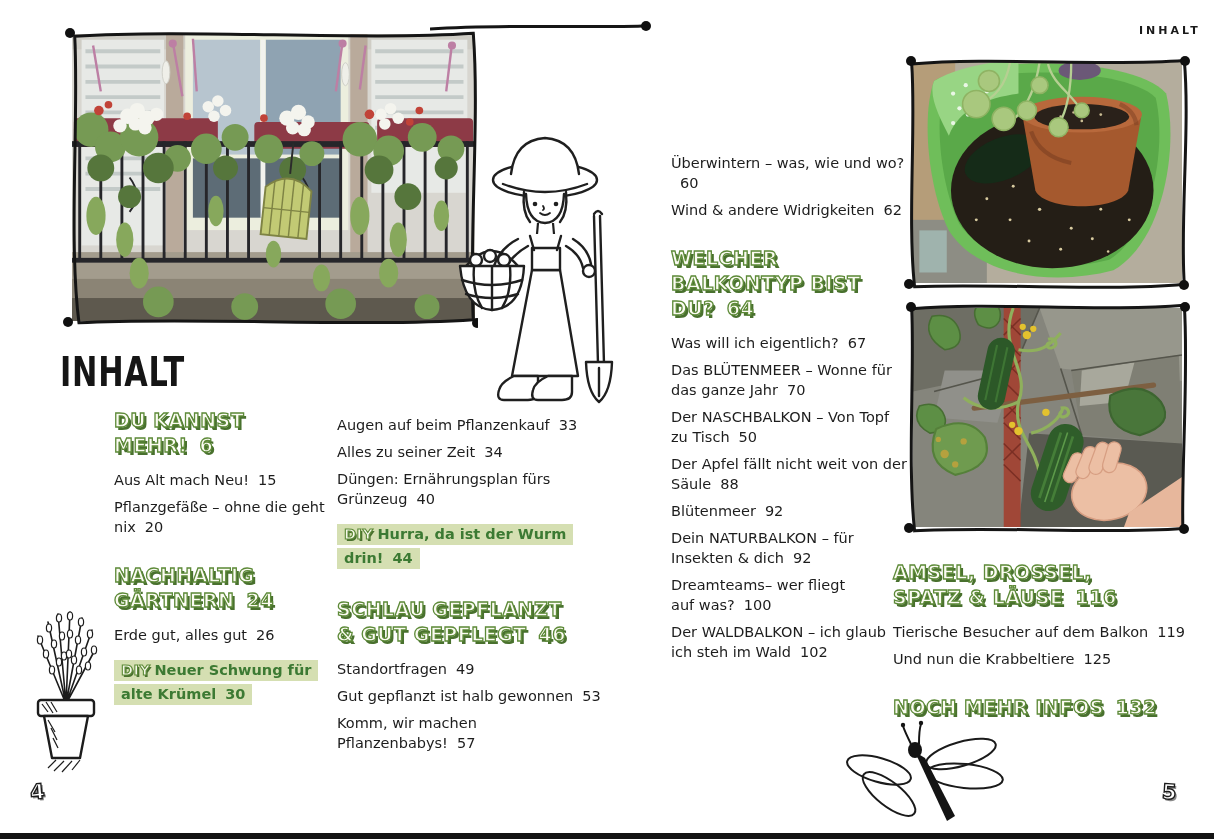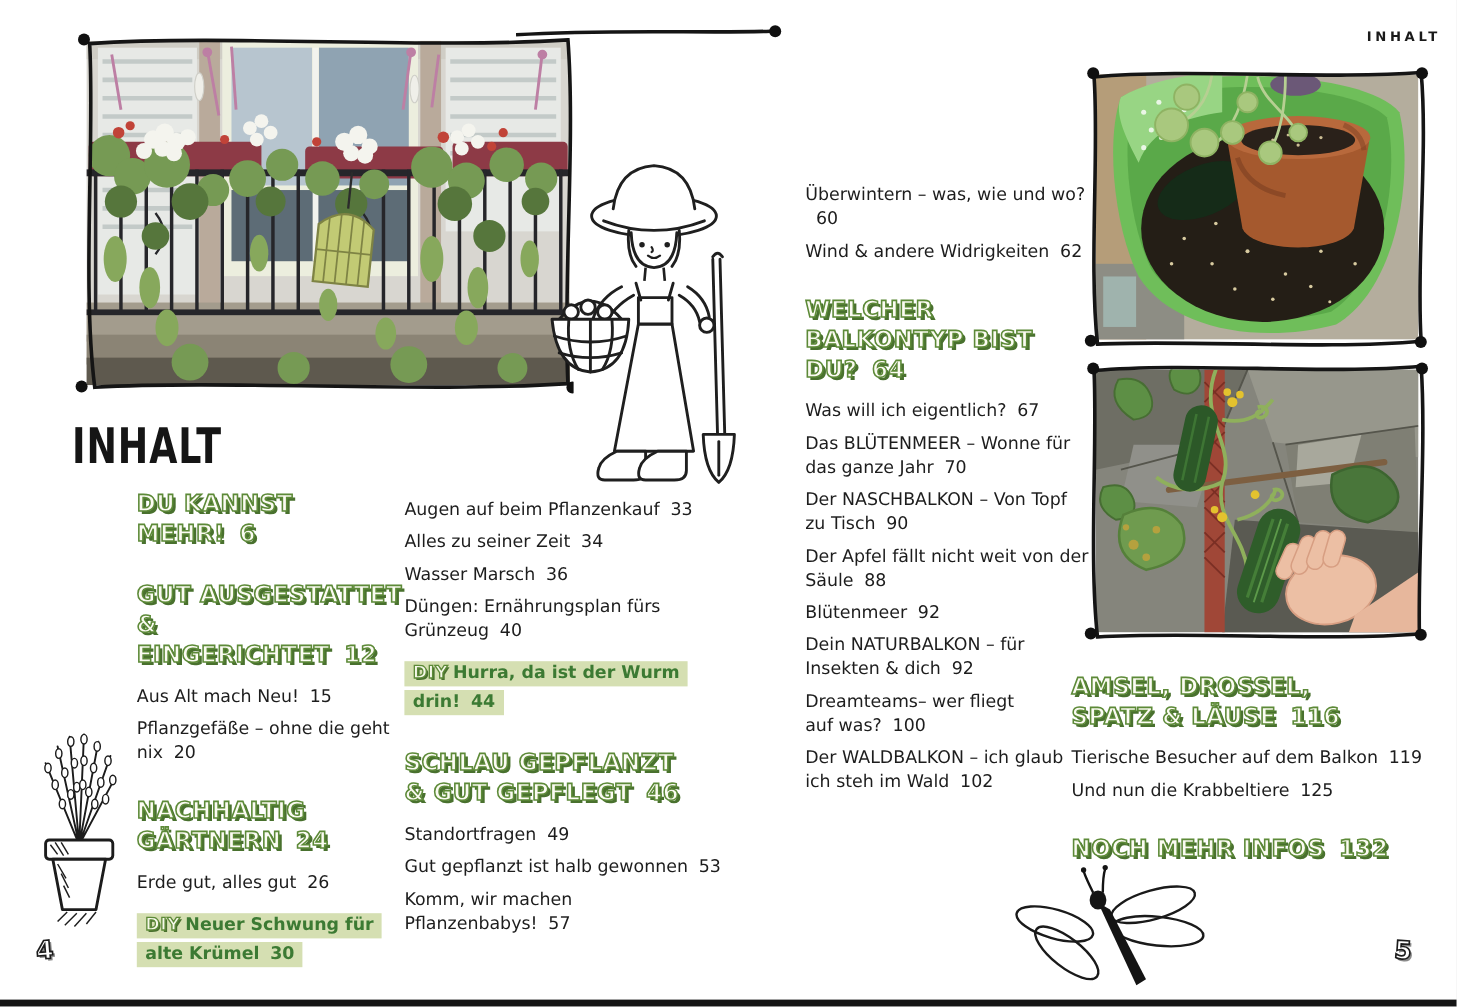--- a/index.html
+++ b/index.html
@@ -265,32 +265,30 @@
         <circle cx="108" cy="80" r="2.3"></circle>
     </g>
     <path d="M92,89 Q97,93 102,89 M95,82 Q97,85 95,86" stroke="#1f1f1f" stroke-width="1.8" fill="none" stroke-linecap="round"></path>
     <path d="M90,99 L89,110 M105,99 L106,110" stroke="#1f1f1f" stroke-width="2.2" fill="none"></path>
   </svg>
 
   <div class="abs title-inhalt" style="left:60px;top:348px;">INHALT</div>
 
   <div class="abs toc" style="left:114px;top:408px;width:224px;">
     <div class="toc-h"><span>DU KANNST MEHR!</span><span class="pg">6</span></div>
-    <div class="toc-h"><span>GUT AUSGESTATTET &amp; EINGERICHTET</span><span class="pg">12</span></div>
     <div class="toc-e"><span>Aus Alt mach Neu!</span><span class="pg">15</span></div>
     <div class="toc-e"><span>Pflanzgefäße – ohne die geht nix</span><span class="pg">20</span></div>
     <div class="toc-h"><span>NACHHALTIG GÄRTNERN</span><span class="pg">24</span></div>
     <div class="toc-e"><span>Erde gut, alles gut</span><span class="pg">26</span></div>
     <div class="toc-diy"><span class="hl"><span class="diy">DIY</span><span>Neuer Schwung für alte Krümel</span><span class="pg">30</span></span></div>
   </div>
 
   <div class="abs toc" style="left:337px;top:408px;width:290px;">
     <div class="toc-e"><span>Augen auf beim Pflanzenkauf</span><span class="pg">33</span></div>
     <div class="toc-e"><span>Alles zu seiner Zeit</span><span class="pg">34</span></div>
-    <div class="toc-e"><span>Wasser Marsch</span><span class="pg">36</span></div>
     <div class="toc-e" style="max-width:225px;"><span>Düngen: Ernährungsplan fürs Grünzeug</span><span class="pg">40</span></div>
     <div class="toc-diy" style="max-width:230px;"><span class="hl"><span class="diy">DIY</span><span>Hurra, da ist der Wurm drin!</span><span class="pg">44</span></span></div>
     <div class="toc-h" style="max-width:230px;"><span>SCHLAU GEPFLANZT &amp; GUT GEPFLEGT</span><span class="pg">46</span></div>
     <div class="toc-e"><span>Standortfragen</span><span class="pg">49</span></div>
     <div class="toc-e"><span>Gut gepflanzt ist halb gewonnen</span><span class="pg">53</span></div>
     <div class="toc-e" style="max-width:180px;"><span>Komm, wir machen Pflanzenbabys!</span><span class="pg">57</span></div>
   </div>
 
   <svg class="abs" style="left:26px;top:608px;" width="82" height="168" viewBox="0 0 82 168">
     <g stroke="#1c1c1c" stroke-width="1.6" fill="none" stroke-linecap="round">
@@ -339,21 +337,21 @@
   <div class="abs pagenum" style="left:30px;top:780px;">4</div>
 
   <div class="abs running-header" style="left:1139px;top:24px;">INHALT</div>
 
   <div class="abs toc" style="left:671px;top:146px;width:238px;">
     <div class="toc-e"><span>Überwintern – was, wie und wo?</span><span class="pg">60</span></div>
     <div class="toc-e"><span>Wind &amp; andere Widrigkeiten</span><span class="pg">62</span></div>
     <div class="toc-h"><span>WELCHER BALKONTYP BIST DU?</span><span class="pg">64</span></div>
     <div class="toc-e"><span>Was will ich eigentlich?</span><span class="pg">67</span></div>
     <div class="toc-e"><span>Das BLÜTENMEER – Wonne für das ganze Jahr</span><span class="pg">70</span></div>
-    <div class="toc-e"><span>Der NASCHBALKON – Von Topf zu Tisch</span><span class="pg">90</span></div>
+    <div class="toc-e"><span>Der NASCHBALKON – Von Topf zu Tisch</span><span class="pg">50</span></div>
     <div class="toc-e"><span>Der Apfel fällt nicht weit von der Säule</span><span class="pg">88</span></div>
     <div class="toc-e"><span>Blütenmeer</span><span class="pg">92</span></div>
     <div class="toc-e"><span>Dein NATURBALKON – für Insekten &amp; dich</span><span class="pg">92</span></div>
     <div class="toc-e" style="max-width:200px;"><span>Dreamteams– wer fliegt auf was?</span><span class="pg">100</span></div>
     <div class="toc-e"><span>Der WALDBALKON – ich glaub ich steh im Wald</span><span class="pg">102</span></div>
     <div class="toc-e" style="max-width:200px;"></div>
   </div>
 
   <div class="photo-frame abs" style="left:903px;top:52px;width:290px;height:242px;">
     <svg class="photo-art" viewBox="0 0 255 210" preserveAspectRatio="none">

